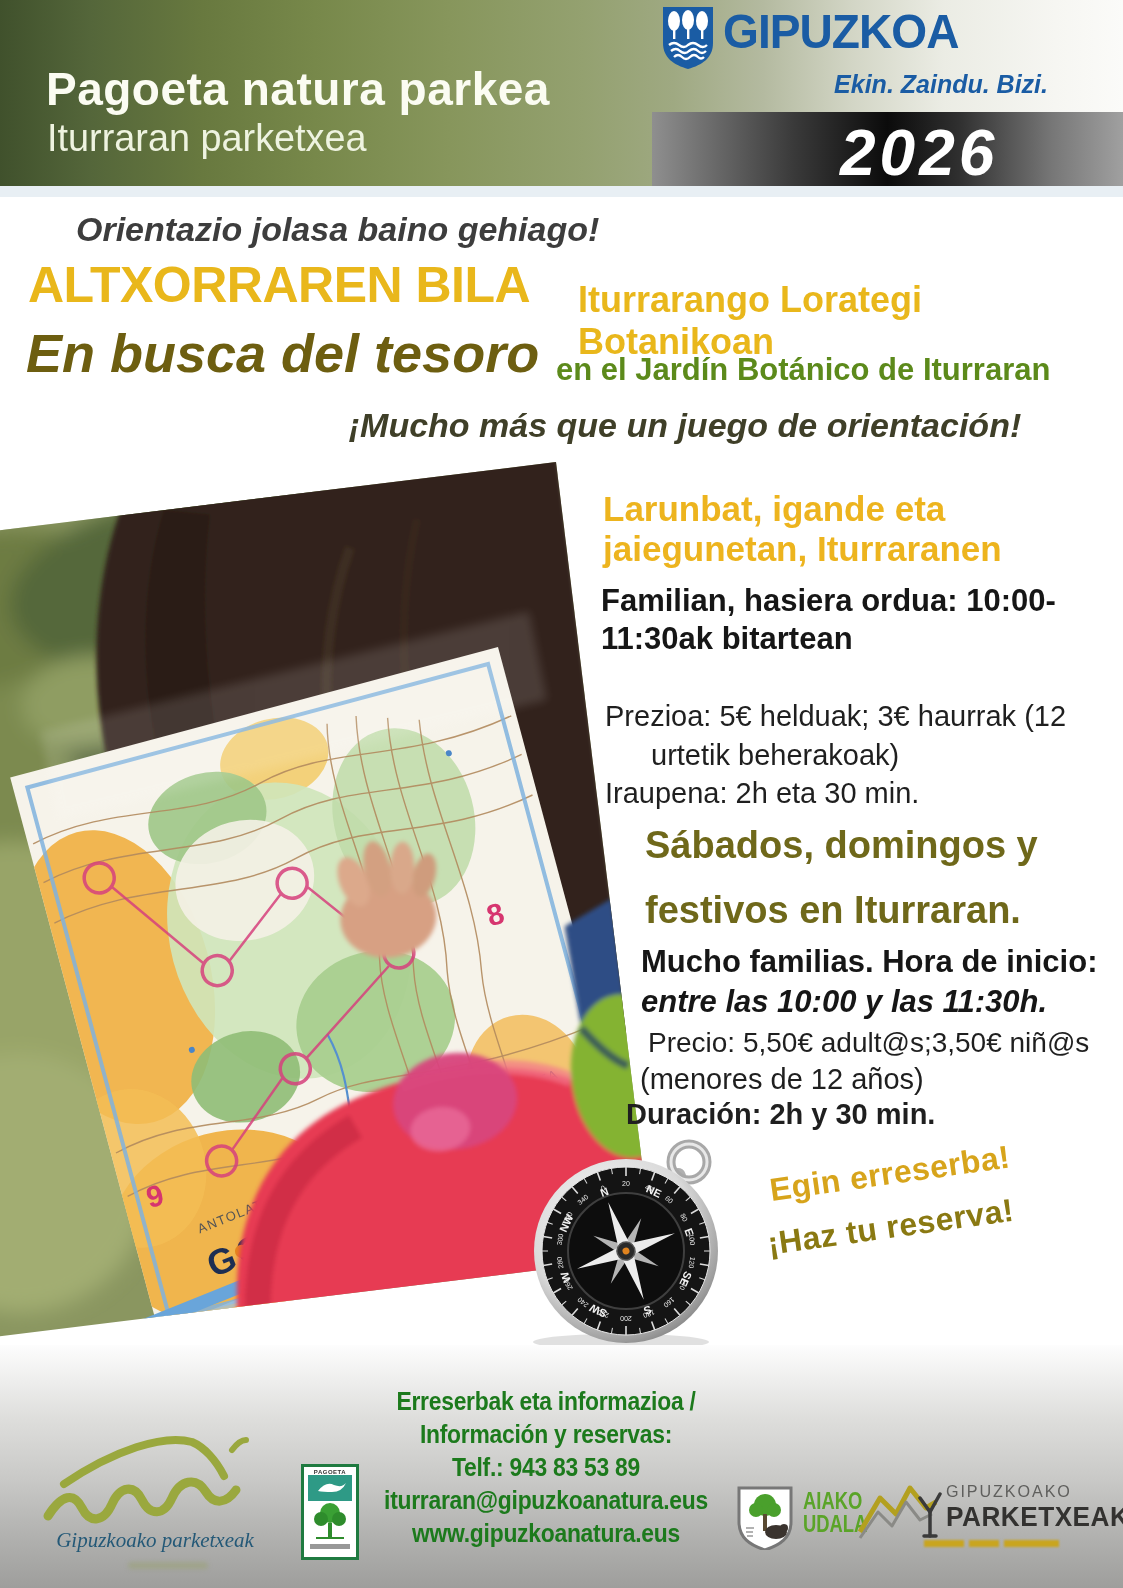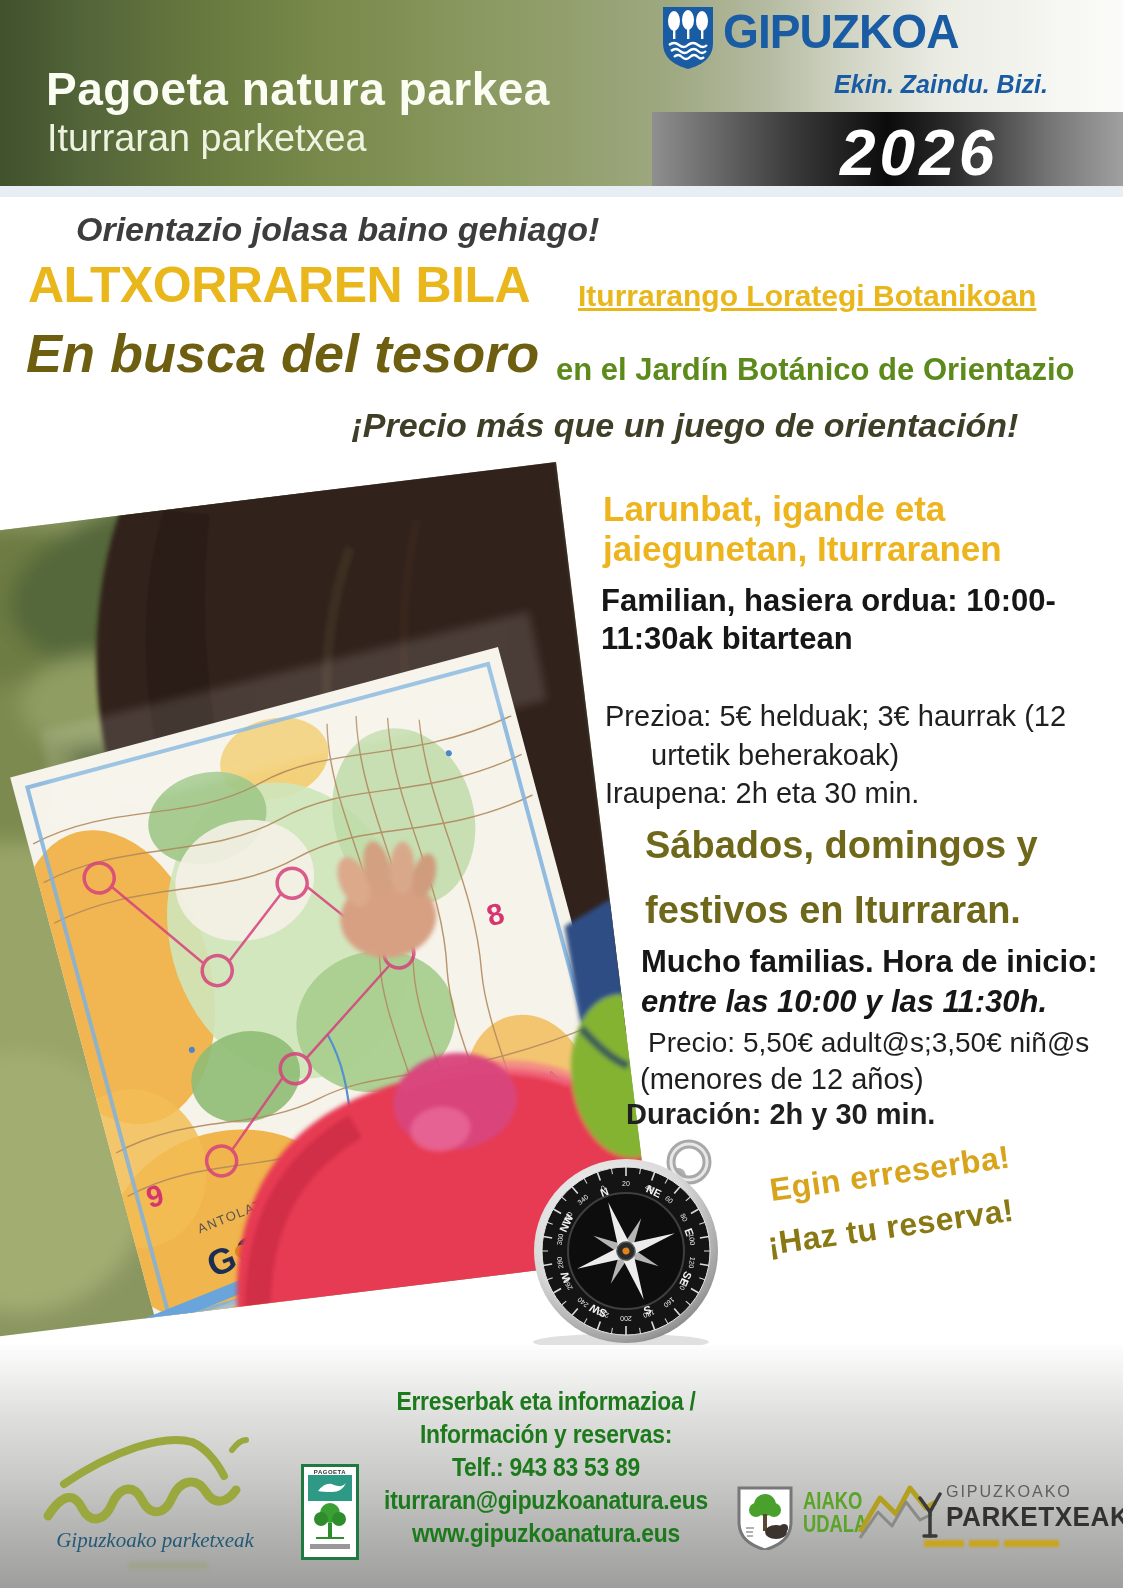--- a/index.html
+++ b/index.html
@@ -21,21 +21,21 @@
     transform:scaleX(.96);transform-origin:left;}
   .brand-tagline{left:700px;top:70px;width:348px;text-align:right;font-size:25px;
     font-weight:bold;font-style:italic;color:#1a5ca4;}
   .year-bar{left:652px;top:112px;width:471px;height:74px;
     background:linear-gradient(90deg,#8f8f8f 0%,#3a3a3a 30%,#0b0b0b 50%,#2f2f2f 65%,#777 85%,#a0a0a0 100%);}
   .year{left:840px;top:116px;font-size:64px;font-weight:800;font-style:italic;color:#fff;letter-spacing:4px;}
 
   
   .kicker{left:76px;top:210px;font-size:34px;color:#3d3d3d;}
   .title-eu{left:28px;top:256px;font-size:50px;color:#e9b71b;letter-spacing:-.5px;}
-  .loc-eu{left:578px;top:279px;font-size:30px;color:#e9b71b;text-decoration:underline;}
+  .loc-eu{left:578px;top:279px;font-size:36px;color:#e9b71b;}
   .title-es{left:26px;top:322px;font-size:54px;color:#6d5e10;}
   .loc-es{left:556px;top:352px;font-size:31px;color:#5c8a1b;}
   .tagline-es{left:340px;top:406px;width:690px;text-align:center;font-size:34px;color:#3f3f28;}
 
   
   .gold-h{font-size:35px;font-weight:bold;color:#edb41e;}
   .blk-h{font-size:31px;font-weight:bold;color:#161616;}
   .body-t{font-size:29px;color:#1f1f1f;}
   .olive-h{font-size:38px;font-weight:bold;color:#6f681a;}
 
@@ -102,22 +102,22 @@
   </svg>
   <div class="abs brand-name">GIPUZKOA</div>
   <div class="abs brand-tagline">Ekin. Zaindu. Bizi.</div>
   <div class="abs year-bar"></div>
   <div class="abs year">2026</div>
 
   <div class="abs kicker b it">Orientazio jolasa baino gehiago!</div>
   <div class="abs title-eu b">ALTXORRAREN BILA</div>
   <div class="abs loc-eu b">Iturrarango Lorategi Botanikoan</div>
   <div class="abs title-es b it">En busca del tesoro</div>
-  <div class="abs loc-es b">en el Jardín Botánico de Orientazio</div>
-  <div class="abs tagline-es b it">¡Precio más que un juego de orientación!</div>
+  <div class="abs loc-es b">en el Jardín Botánico de Iturraran</div>
+  <div class="abs tagline-es b it">¡Mucho más que un juego de orientación!</div>
 
   <div class="abs photo">
     <svg width="660" height="800" viewBox="0 0 660 800">
       <defs>
         <filter id="b2" x="-20%" y="-20%" width="140%" height="140%">
             <feGaussianBlur stdDeviation="2"></feGaussianBlur>
           </filter>
         <filter id="b5" x="-20%" y="-20%" width="140%" height="140%">
             <feGaussianBlur stdDeviation="5"></feGaussianBlur>
           </filter>

